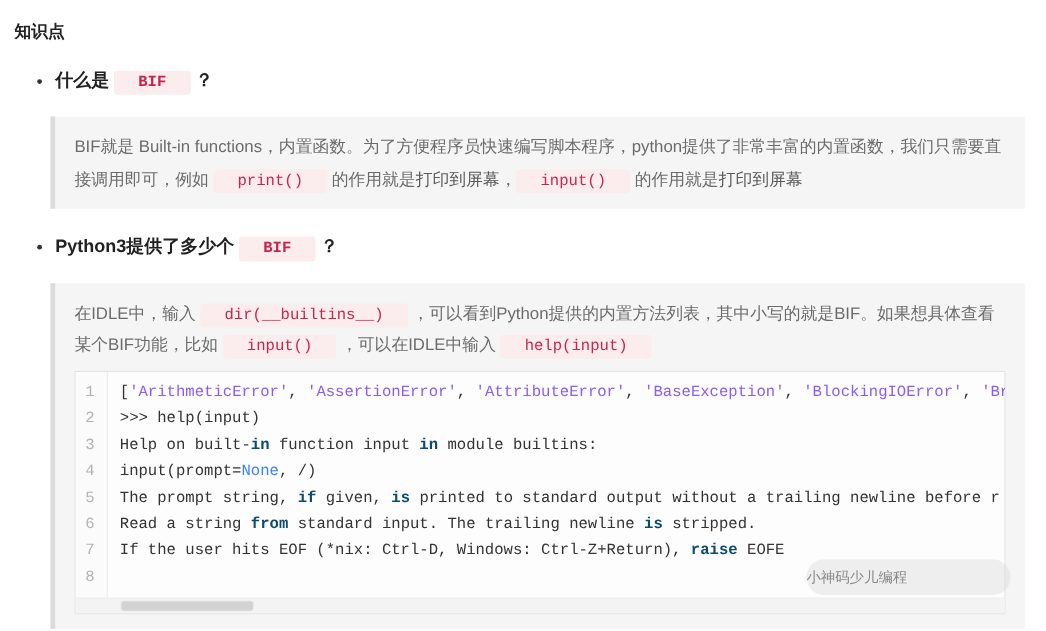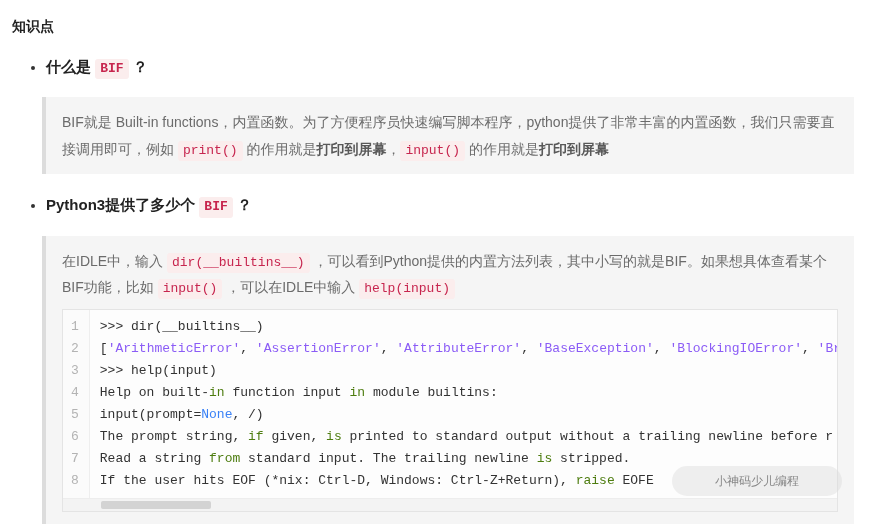--- a/index.html
+++ b/index.html
@@ -31,36 +31,36 @@
   font-weight: 700;
   color: #222;
   margin-bottom: 18px;
 }
 .code-chip {
   display: inline-block;
   background: #fbeded;
   color: #c7254e;
   font-family: Consolas, "Courier New", monospace;
   font-size: 13px;
-  padding: 1px 5px;
+  padding: 1px 20px;
   border-radius: 3px;
   line-height: 1.4;
   vertical-align: baseline;
 }
 .quote-box {
   border-left: 4px solid #dcdcdc;
   background: #f5f5f5;
   padding: 12px 16px 12px 16px;
   color: #6b6b6b;
   font-size: 14px;
   line-height: 1.9;
   margin-left: -4px;
 }
 .quote-box .strong {
-  font-weight: 700;
+  font-weight: 400;
   color: #595959;
 }
 .code-block-wrap {
   border: 1px solid #e4e4e4;
   margin-top: 8px;
   background: #fdfdfd;
   overflow: hidden;
 }
 .code-block {
   display: flex;
@@ -79,21 +79,21 @@
 .gutter .ln { display:block; height:22px; }
 .code-lines {
   padding: 6px 0 6px 10px;
   color: #333;
   white-space: nowrap;
   overflow-x: auto;
   flex: 1;
 }
 .code-lines .line { display:block; height:22px; }
 .str   { color: #8b5cf6; }
-.kwbold{ color: #4d7c0f; font-weight:400; }
+.kwbold{ color: #0c4a6e; font-weight:700; }
 .none  { color: #3b82f6; }
 .hscrollbar {
   height: 12px;
   background: #f3f3f3;
   border-top: 1px solid #ededed;
   position: relative;
 }
 .hscrollbar .thumb {
   position: absolute;
   left: 38px;
@@ -106,21 +106,21 @@
 .watermark {
   position: absolute;
   right: 30px;
   bottom: 30px;
   width: 170px;
   height: 30px;
   background: rgba(220,220,220,0.45);
   border-radius: 15px;
   display:flex;
   align-items:center;
-  justify-content:center;
+  justify-content:flex-start;
   color:#888;
   font-size:12px;
   pointer-events:none;
   font-family:Liberation Serif, serif;
 }
 </style>
 </head>
 <body>
 
 <h2 class="heading">知识点</h2>
@@ -149,21 +149,20 @@
             <span class="ln">1</span>
             <span class="ln">2</span>
             <span class="ln">3</span>
             <span class="ln">4</span>
             <span class="ln">5</span>
             <span class="ln">6</span>
             <span class="ln">7</span>
             <span class="ln">8</span>
           </div>
           <div class="code-lines">
-            <span class="line"><span>&gt;&gt;&gt; dir(__builtins__)</span></span>
             <span class="line"><span>[</span><span class="str">'ArithmeticError'</span><span>, </span><span class="str">'AssertionError'</span><span>, </span><span class="str">'AttributeError'</span><span>, </span><span class="str">'BaseException'</span><span>, </span><span class="str">'BlockingIOError'</span><span>, </span><span class="str">'BrokenPipeEr</span></span>
             <span class="line"><span>&gt;&gt;&gt; help(input)</span></span>
             <span class="line"><span>Help on built-</span><span class="kwbold">in</span><span> function input </span><span class="kwbold">in</span><span> module builtins:</span></span>
             <span class="line"><span>input(prompt=</span><span class="none">None</span><span>, /)</span></span>
             <span class="line"><span>The prompt string, </span><span class="kwbold">if</span><span> given, </span><span class="kwbold">is</span><span> printed to standard output without a trailing newline before r</span></span>
             <span class="line"><span>Read a string </span><span class="kwbold">from</span><span> standard input.  The trailing newline </span><span class="kwbold">is</span><span> stripped.</span></span>
             <span class="line"><span>If the user hits EOF (*nix: Ctrl-D, Windows: Ctrl-Z+Return), </span><span class="kwbold">raise</span><span> EOFE</span></span>
           </div>
         </div>
         <div class="hscrollbar">

